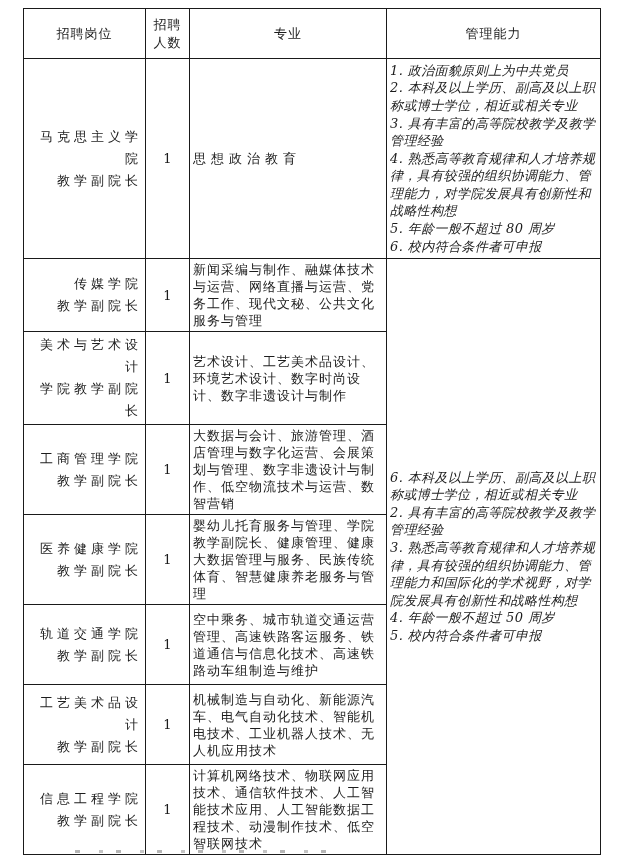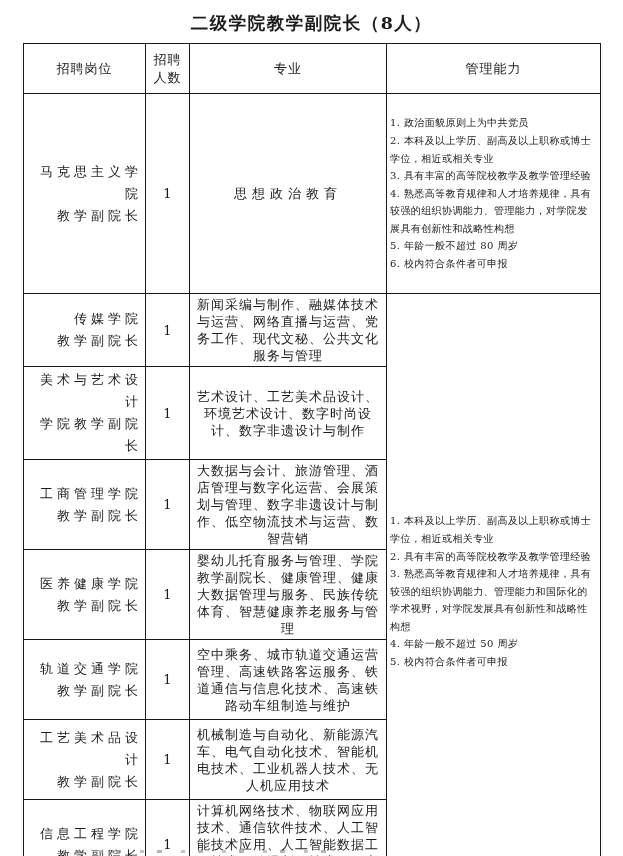--- a/index.html
+++ b/index.html
@@ -52,51 +52,50 @@
     white-space:pre-line;
     font-size:13px;
     letter-spacing:4px;
     line-height:22px;
   }
   .cnt{
     text-align:center;
     font-size:13px;
   }
   .maj{
-    text-align:center;
     font-size:13px;
     letter-spacing:1px;
     line-height:17px;
     padding:2px 4px;
   }
   .maj-wide{letter-spacing:5px;}
   .req{
     text-align:left;
-    font-size:10px;
+    font-size:13px;
     letter-spacing:0.4px;
     line-height:17.6px;
     padding:3px 5px;
+    font-style:italic;
   }
   .ritem{margin:0;}
   .remnant{
     position:absolute;
     left:75px;
     top:850px;
     width:258px;
     height:3px;
     background:repeating-linear-gradient(90deg,#8f8f8f 0 5px,transparent 5px 24px,#a5a5a5 24px 28px,transparent 28px 41px);
     opacity:0.65;
   }
 </style>
 </head>
 <body>
 
 <div class="page">
 
-  <div class="title">二级学院教学副院长（8人）</div>
 
   <table class="tbl">
     <colgroup>
         <col class="c1">
         <col class="c2">
         <col class="c3">
         <col class="c4">
       </colgroup>
     <thead>
       <tr>
@@ -121,21 +120,21 @@
           <div class="ritem">5. 年龄一般不超过 80 周岁</div>
           <div class="ritem">6. 校内符合条件者可申报</div>
         </td>
       </tr>
       <tr>
         <td class="pos">传媒学院
 教学副院长</td>
         <td class="cnt">1</td>
         <td class="maj">新闻采编与制作、融媒体技术与运营、网络直播与运营、党务工作、现代文秘、公共文化服务与管理</td>
         <td class="req" rowspan="7">
-          <div class="ritem">1. 本科及以上学历、副高及以上职称或博士学位，相近或相关专业</div>
+          <div class="ritem">6. 本科及以上学历、副高及以上职称或博士学位，相近或相关专业</div>
           <div class="ritem">2. 具有丰富的高等院校教学及教学管理经验</div>
           <div class="ritem">3. 熟悉高等教育规律和人才培养规律，具有较强的组织协调能力、管理能力和国际化的学术视野，对学院发展具有创新性和战略性构想</div>
           <div class="ritem">4. 年龄一般不超过 50 周岁</div>
           <div class="ritem">5. 校内符合条件者可申报</div>
         </td>
       </tr>
       <tr>
         <td class="pos">美术与艺术设计
 学院教学副院长</td>
         <td class="cnt">1</td>

